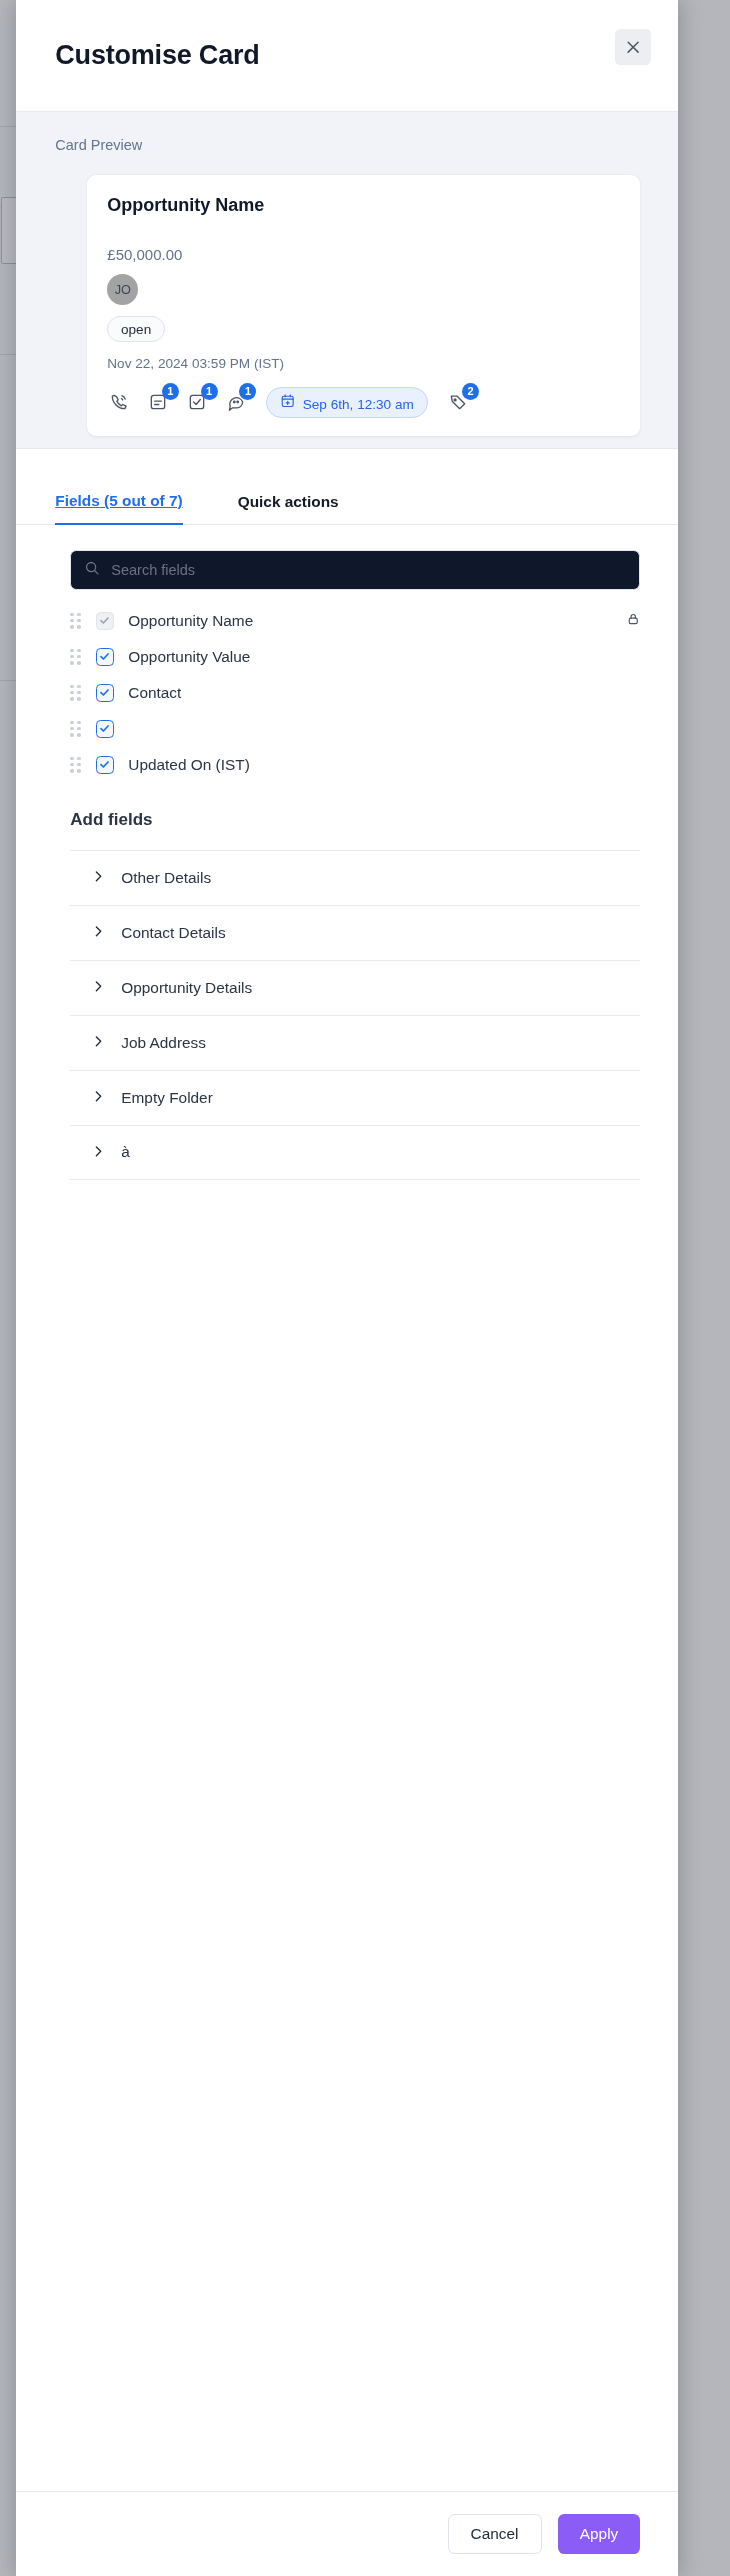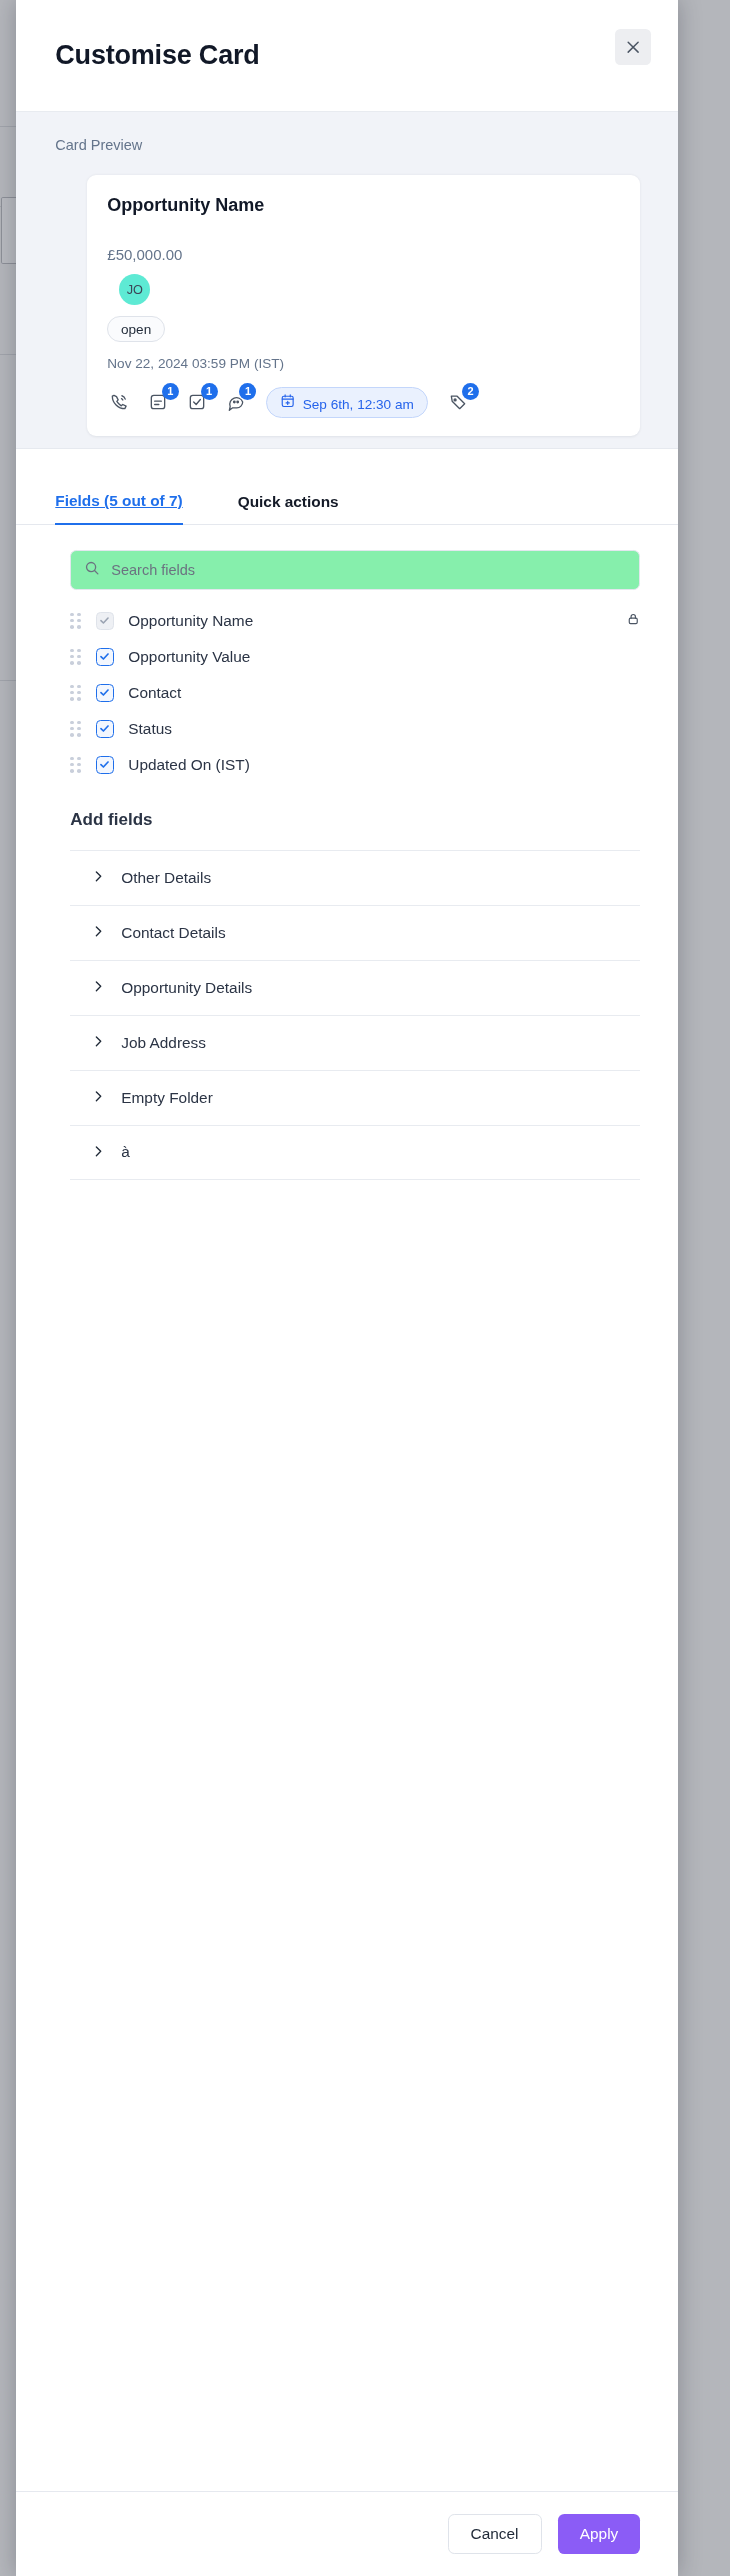--- a/index.html
+++ b/index.html
@@ -108,27 +108,26 @@
   .pc-value {
     margin-top: 30px;
     font-size: 15px;
     color: #64748b;
   }
   .pc-avatar {
     margin-top: 11px;
     width: 31px;
     height: 31px;
     border-radius: 50%;
-    background: #5eead4;
+    background: #a3a3a3;
     color: #3c4557;
     font-size: 12.7px;
     display: flex;
     align-items: center;
     justify-content: center;
-    margin-left: 12px;
   }
   .pc-status {
     margin-top: 11px;
     display: inline-block;
     padding: 4.5px 12.7px;
     border: 0.9px solid #dfe3ea;
     border-radius: 18px;
     background: #fafbfd;
     font-size: 13.6px;
     color: #1f2937;
@@ -252,21 +251,21 @@
   
   .search-wrap { padding: 25px 38px 0 54px; }
   .search-box {
     height: 40px;
     border: 0.9px solid #e3e7ee;
     border-radius: 6.3px;
     display: flex;
     align-items: center;
     gap: 11px;
     padding: 0 12.7px;
-    background: #86efac;
+    background: #0f172a;
   }
   .search-box input {
     border: none;
     outline: none;
     font-size: 14.5px;
     color: #6b7280;
     font-family: "Liberation Sans", sans-serif;
     flex: 1;
     background: transparent;
   }
@@ -534,21 +533,20 @@
           <i></i>
           <i></i>
           <i></i>
           <i></i>
         </span>
       <span class="cbox on">
         <svg width="11" height="11" viewBox="0 0 14 14" fill="none" stroke="#1f6feb" stroke-width="2.1" stroke-linecap="round" stroke-linejoin="round">
             <path d="M2.5 7.2 L5.6 10.2 L11.5 3.8"></path>
           </svg>
       </span>
-      <span class="field-name">Status</span>
     </div>
 
     <div class="field-row">
       <span class="drag-handle">
           <i></i>
           <i></i>
           <i></i>
           <i></i>
           <i></i>
           <i></i>

